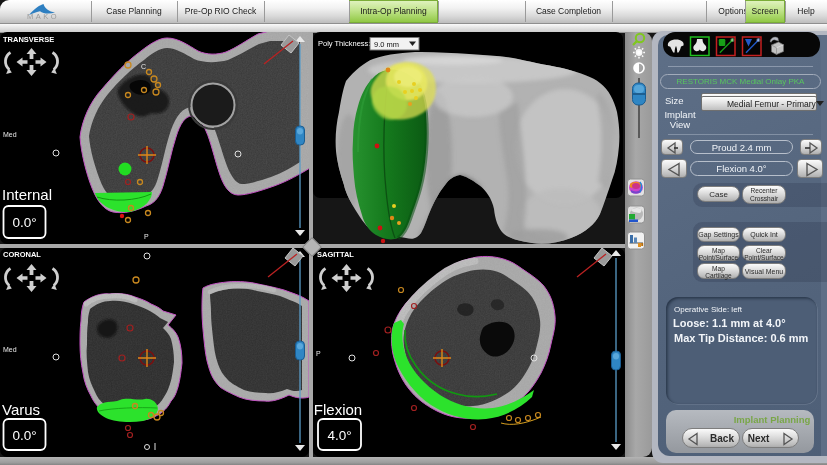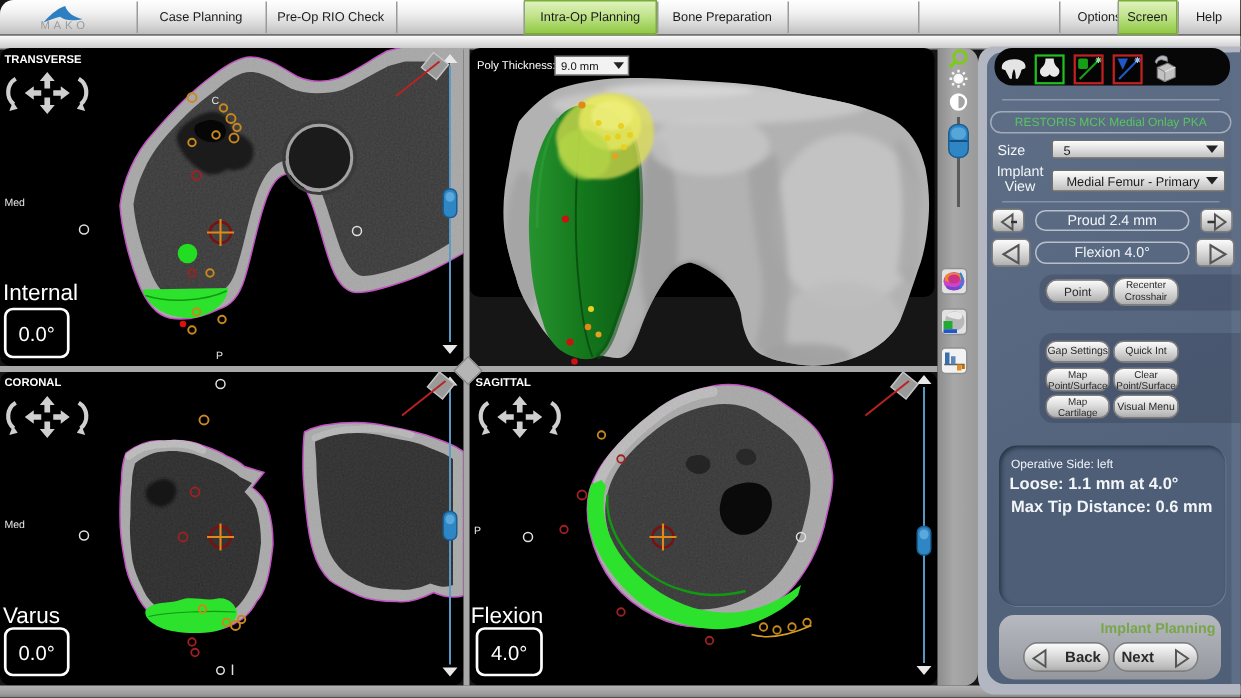--- a/index.html
+++ b/index.html
@@ -26,21 +26,21 @@
 </style></head>
 <body>
 <div class="abs" id="topbar">
  <svg class="abs" style="left:24px;top:3px" width="52" height="18" viewBox="0 0 52 18">
   <path d="M5,12 C11,5 16,2 19.5,1 C20.5,5 25,8.6 31,9.6 C25,11.4 19,10.6 16,8.2 C12,9.2 8,10.6 5,12 Z" fill="#2e7fc1"></path>
   <text x="3" y="16" font-size="7.5" letter-spacing="2.5" fill="#9a9a9a" font-family="Liberation Sans,sans-serif">MAKO</text>
  </svg>
  <div class="tab" style="left:91px;width:86px">Case Planning</div>
  <div class="tab" style="left:177px;width:87px">Pre-Op RIO Check</div>
  <div class="tab tabactive" style="left:349px;width:89px">Intra-Op Planning</div>
- <div class="tab" style="left:438px;width:87px">Bone Preparation</div>
+ <div class="tab" style="left:525px;width:87px">Case Completion</div>
  <div class="tab" style="left:706px;width:54px">Options</div>
  <div class="tab tabactive" style="left:745px;width:40px">Screen</div>
  <div class="tab" style="left:785px;width:42px">Help</div>
  <div class="tabsep" style="left:91px"></div>
  <div class="tabsep" style="left:177px"></div>
  <div class="tabsep" style="left:264px"></div>
  <div class="tabsep" style="left:349px"></div>
  <div class="tabsep" style="left:438px"></div>
  <div class="tabsep" style="left:525px"></div>
  <div class="tabsep" style="left:612px"></div>
@@ -381,21 +381,21 @@
 </svg>
 </div>
 <div class="abs" style="left:668px;top:65.5px;width:145px;height:1px;background:rgba(230,236,246,0.35)"></div>
 <div class="abs" style="left:660px;top:74px;width:161px;height:15px;border:1px solid #a2abba;border-radius:8px;box-sizing:border-box;text-align:center;line-height:14px;font-size:8px;color:#58c65e;">RESTORIS MCK Medial Onlay PKA</div>
 <div class="wlab" style="left:665px;top:95px;font-size:9.5px;">Size</div>
 <div class="abs ddown" style="left:701px;top:93px;width:116px;height:13px;font-size:8.5px;white-space:nowrap;">
     <span style="margin-left:7px">5</span>
     <span class="darr"></span>
   </div>
 <div class="wlab" style="left:664px;top:110px;width:32px;text-align:center;font-size:9.5px;line-height:10px;">Implant View</div>
-<div class="abs ddown" style="left:701px;top:113px;width:116px;height:15px;font-size:8.5px;white-space:nowrap;">
+<div class="abs ddown" style="left:701px;top:96px;width:116px;height:15px;font-size:8.5px;white-space:nowrap;padding-left:16px;">
     <span style="margin-left:9px">Medial Femur - Primary</span>
     <span class="darr"></span>
   </div>
 <div class="abs" style="left:668px;top:133.5px;width:145px;height:1px;background:rgba(230,236,246,0.3)"></div>
 <div class="abs btn" style="left:661px;top:139px;width:22px;height:16px;border-radius:4px;">
  <svg width="22" height="16">
       <path d="M13,3 L6,8 L13,13 Z" fill="none" stroke="#555" stroke-width="1.3"></path>
       <line x1="12" y1="8" x2="16" y2="8" stroke="#333" stroke-width="1.6"></line>
     </svg></div>
 <div class="abs tbox" style="left:690px;top:140px;width:103px;height:14px;font-size:9.5px;line-height:13px;">Proud 2.4 mm</div>
@@ -407,21 +407,21 @@
 <div class="abs btn" style="left:661px;top:159px;width:26px;height:19px;border-radius:4px;">
  <svg width="26" height="19">
       <path d="M17,3.5 L7,9.5 L17,15.5 Z" fill="none" stroke="#555" stroke-width="1.4"></path>
     </svg></div>
 <div class="abs tbox" style="left:690px;top:161px;width:103px;height:15px;font-size:9.5px;line-height:14px;">Flexion 4.0°</div>
 <div class="abs btn" style="left:797px;top:159px;width:26px;height:19px;border-radius:4px;">
  <svg width="26" height="19">
       <path d="M9,3.5 L19,9.5 L9,15.5 Z" fill="none" stroke="#555" stroke-width="1.4"></path>
     </svg></div>
 <div class="abs grpstrip" style="left:693px;top:183px;width:134px;height:24px;border-radius:9px 0 0 9px;"></div>
-<div class="abs btn" style="left:697px;top:186px;width:43px;height:16px;font-size:8px;line-height:15px;border-radius:8px;">Point</div>
+<div class="abs btn" style="left:697px;top:186px;width:43px;height:16px;font-size:8px;line-height:15px;border-radius:8px;">Case</div>
 <div class="abs btn" style="left:742px;top:184.5px;width:44px;height:19px;font-size:6.6px;line-height:8px;border-radius:8px;padding-top:1.5px;white-space:nowrap;">Recenter<br>Crosshair</div>
 <div class="abs grpstrip" style="left:693px;top:222px;width:134px;height:60px;border-radius:9px 0 0 9px;"></div>
 <div class="abs btn" style="left:697px;top:227px;width:43px;height:15px;font-size:7px;line-height:14px;border-radius:7px;white-space:nowrap;">Gap Settings</div>
 <div class="abs btn" style="left:742px;top:227px;width:44px;height:15px;font-size:7px;line-height:14px;border-radius:7px;white-space:nowrap;">Quick Int</div>
 <div class="abs btn" style="left:697px;top:245px;width:43px;height:16px;font-size:6.6px;line-height:7.6px;border-radius:7px;padding-top:0.5px;white-space:nowrap;">Map<br>Point/Surface</div>
 <div class="abs btn" style="left:742px;top:245px;width:44px;height:16px;font-size:6.6px;line-height:7.6px;border-radius:7px;padding-top:0.5px;white-space:nowrap;">Clear<br>Point/Surface</div>
 <div class="abs btn" style="left:697px;top:263px;width:43px;height:16px;font-size:6.6px;line-height:7.6px;border-radius:7px;padding-top:0.5px;white-space:nowrap;">Map<br>Cartilage</div>
 <div class="abs btn" style="left:742px;top:263px;width:44px;height:16px;font-size:7px;line-height:15px;border-radius:7px;white-space:nowrap;">Visual Menu</div>
 <div class="abs" style="left:666px;top:297px;width:151px;height:107px;border-radius:12px;background:#4d5e76;box-shadow:inset 1.5px 1.5px 3px rgba(10,20,35,0.55), 0.5px 0.5px 0 rgba(220,228,240,0.25);"></div>
 <div class="wlab" style="left:674px;top:305px;font-size:8px;">Operative Side: left</div>

